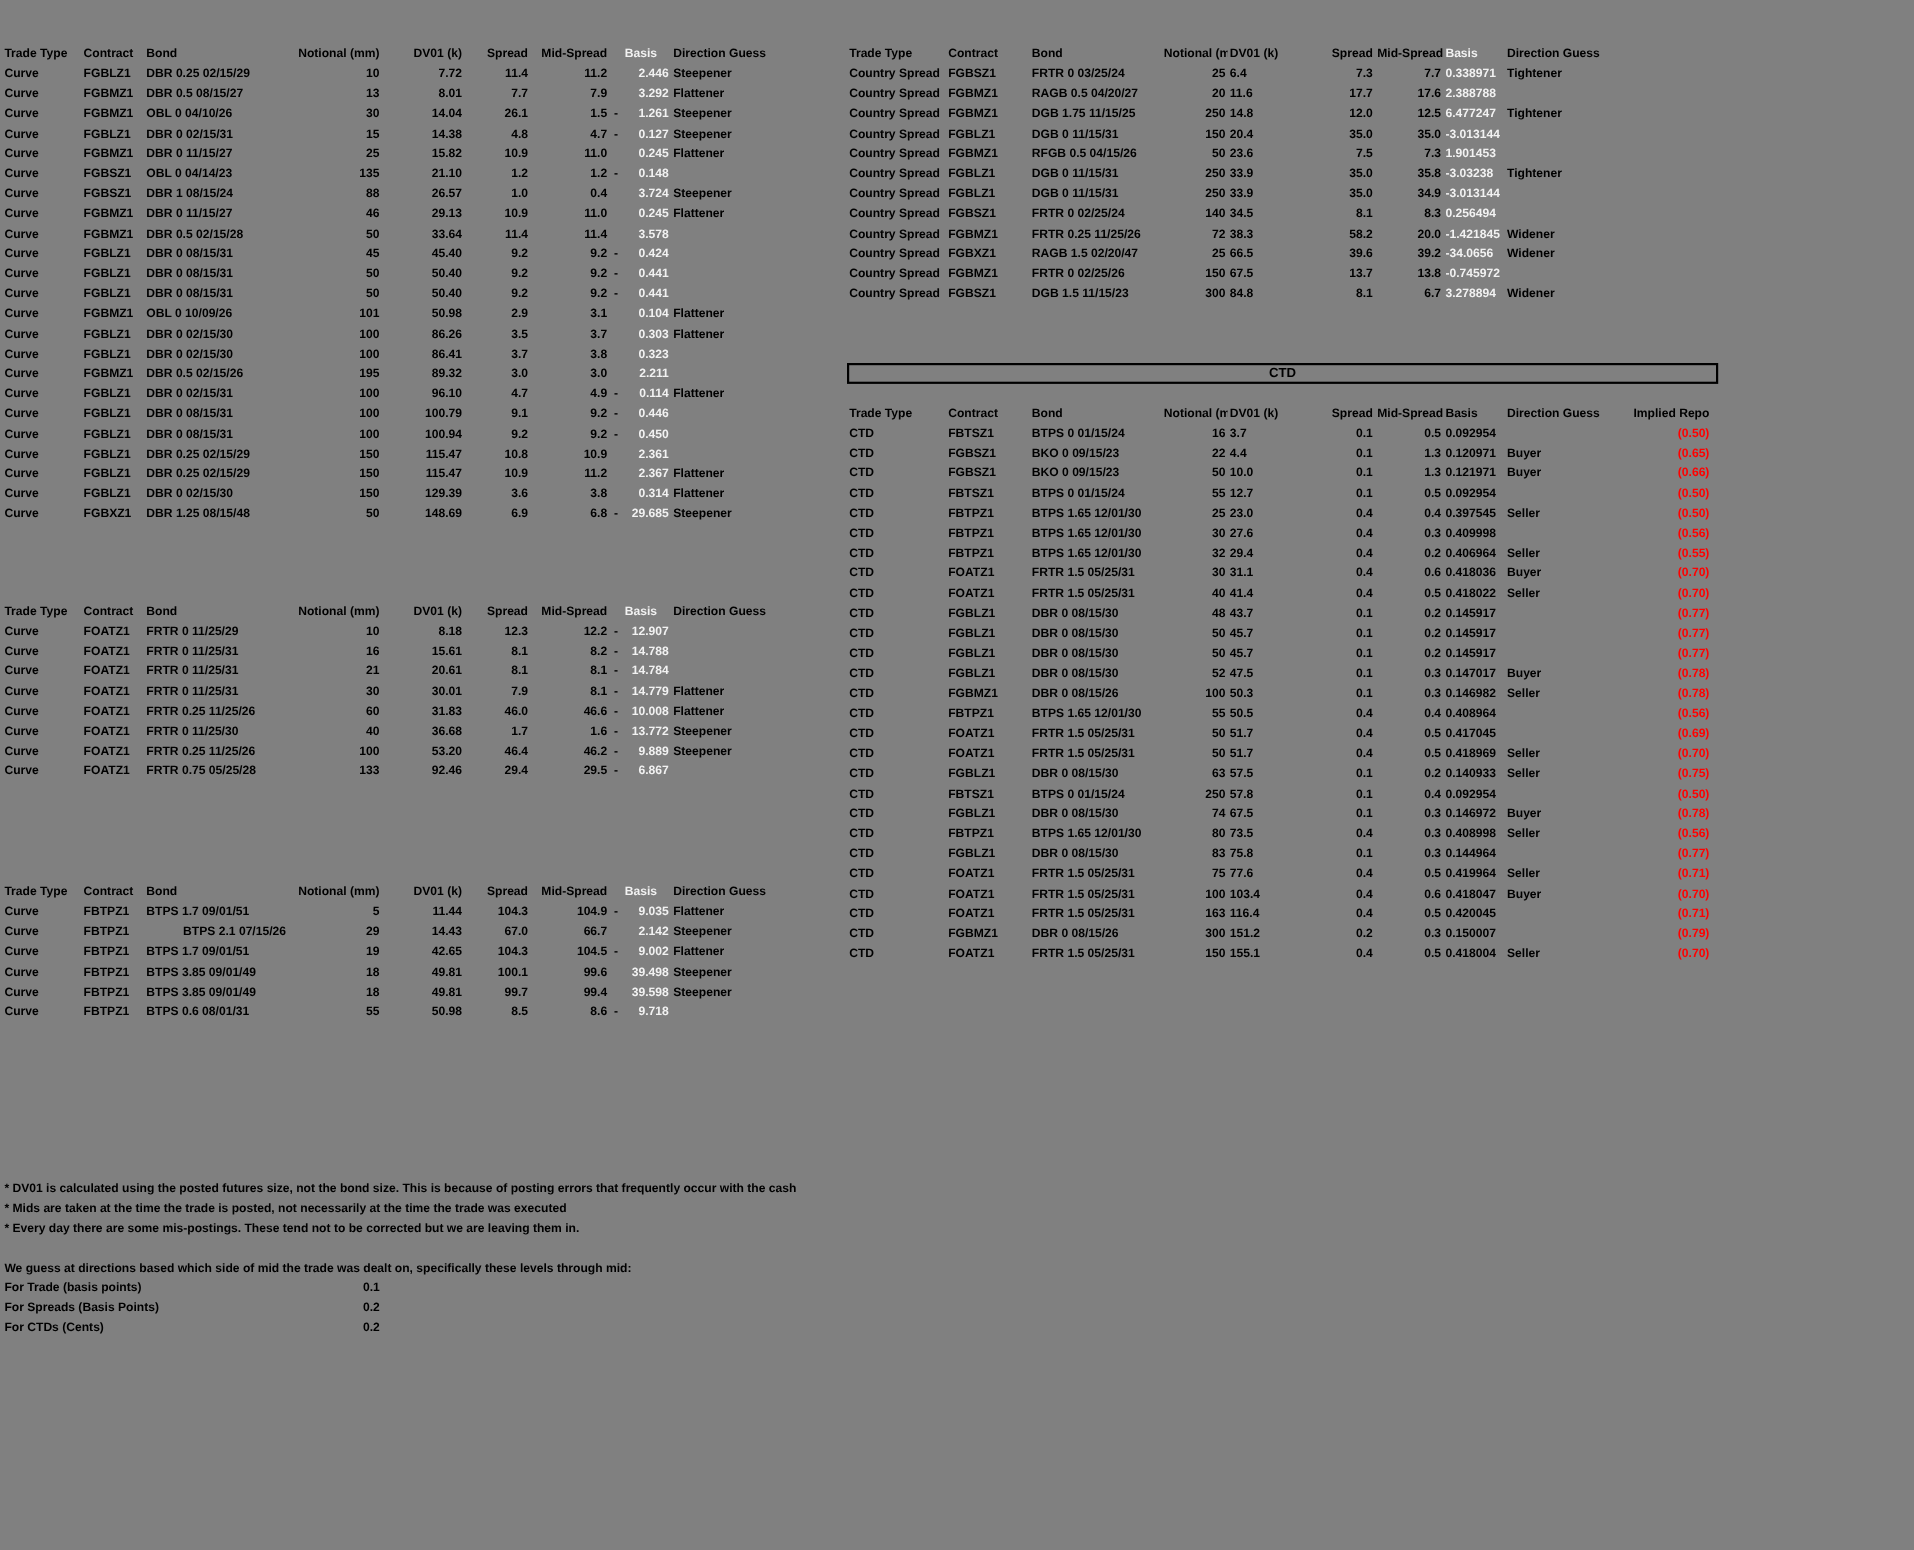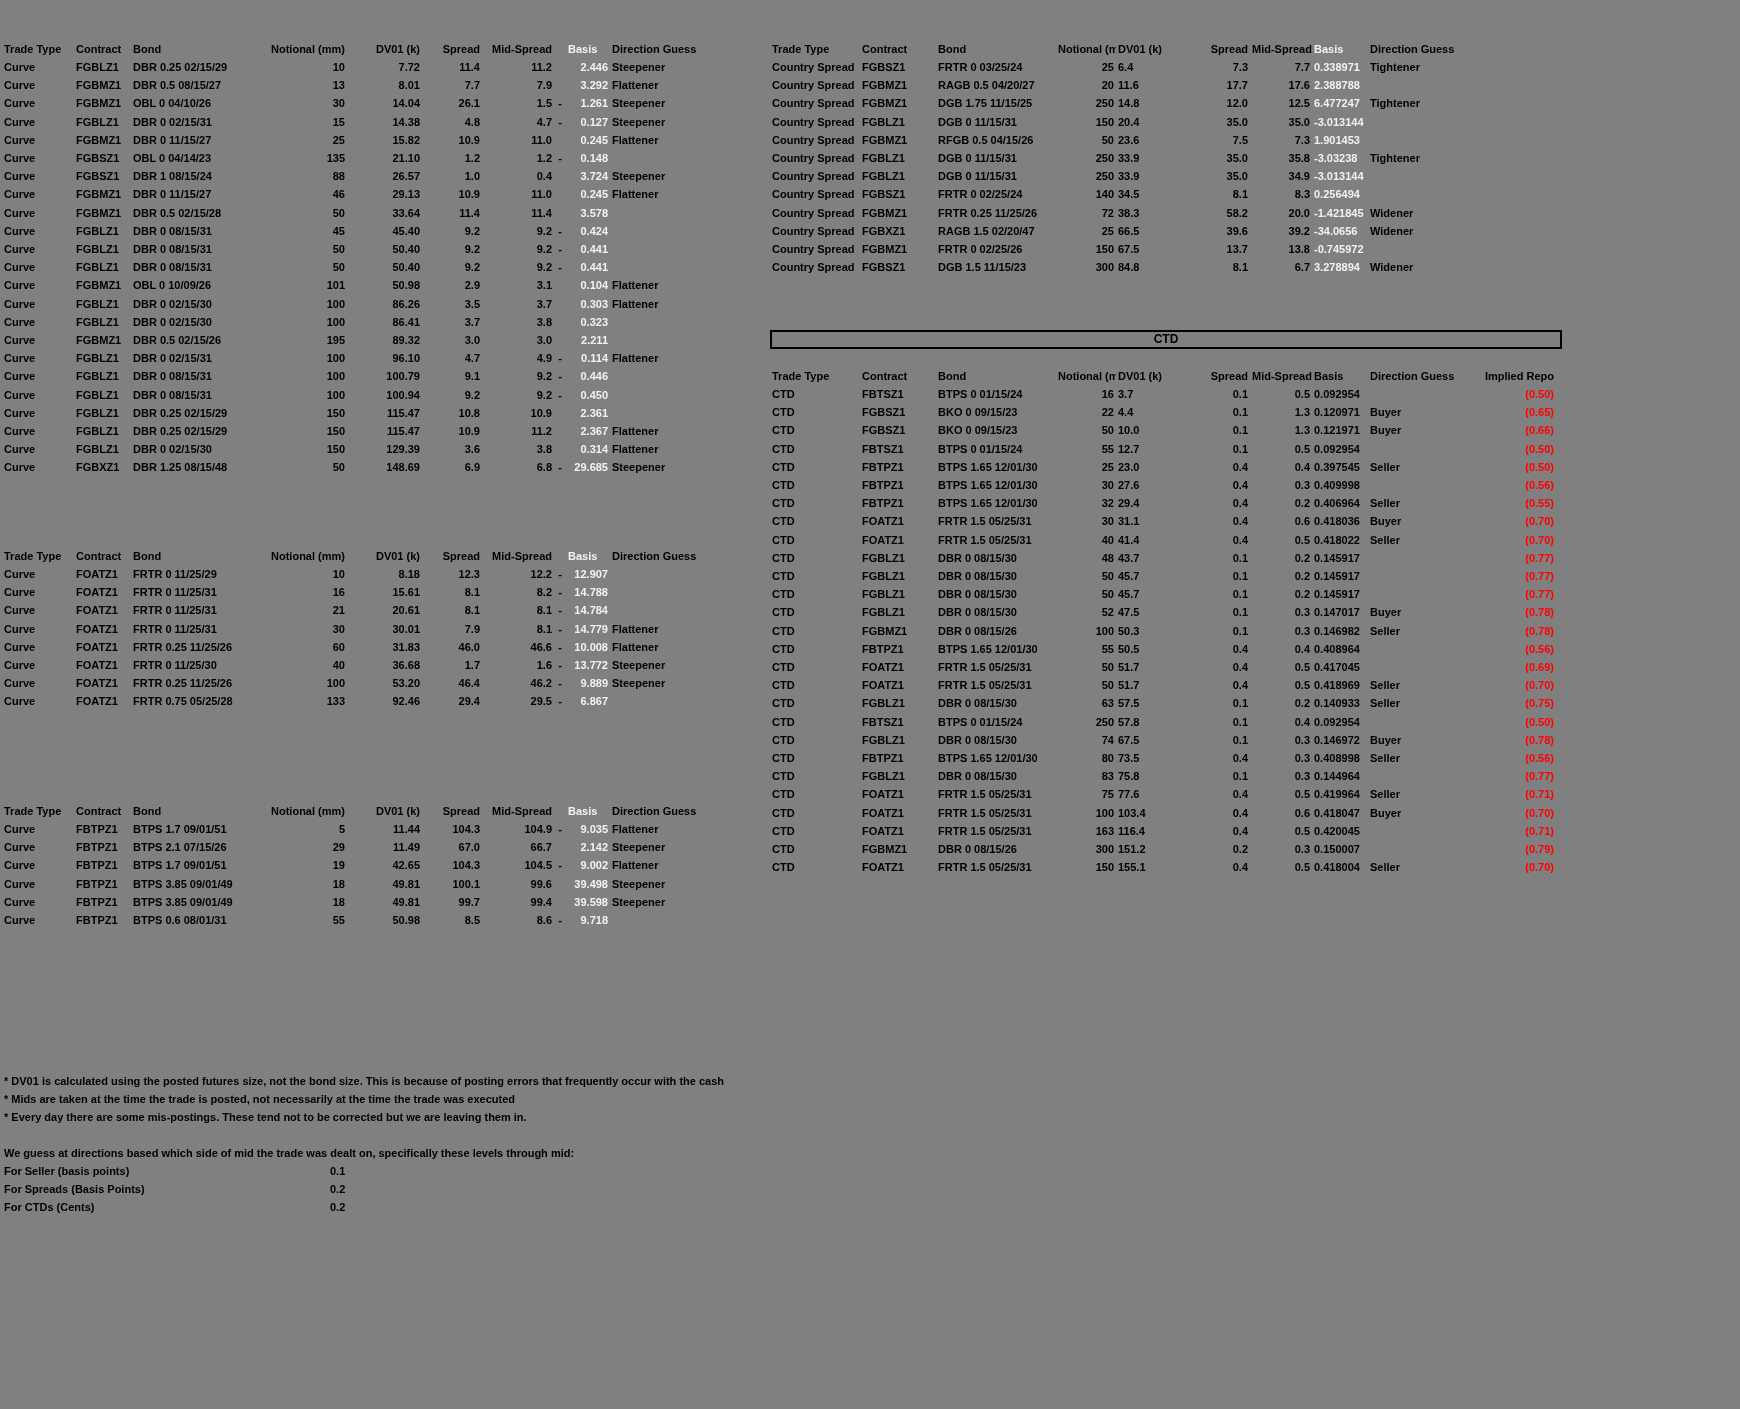--- a/index.html
+++ b/index.html
@@ -27,21 +27,21 @@
 <body>
 
 <div id="canvas">
 
   <div class="notes">
     <div class="nline" style="top:0">* DV01 is calculated using the posted futures size, not the bond size. This is because of posting errors that frequently occur with the cash</div>
     <div class="nline" style="top:18px">* Mids are taken at the time the trade is posted, not necessarily at the time the trade was executed</div>
     <div class="nline" style="top:36px">* Every day there are some mis-postings. These tend not to be corrected but we are leaving them in.</div>
     <div class="nline" style="top:72px">We guess at directions based which side of mid the trade was dealt on, specifically these levels through mid:</div>
     <div class="nline" style="top:90px">
-      <span class="lvl-label">For Seller (basis points)</span><span>0.1</span>
+      <span class="lvl-label">For Trade (basis points)</span><span>0.1</span>
     </div>
     <div class="nline" style="top:108px">
       <span class="lvl-label">For Spreads (Basis Points)</span><span>0.2</span>
     </div>
     <div class="nline" style="top:126px">
       <span class="lvl-label">For CTDs (Cents)</span><span>0.2</span>
     </div>
   </div>
 
     <div class="trow" style="left: 2px; top: 40px;">
@@ -460,23 +460,23 @@
       <div class="cell ar" style="width: 75px;">11.44</div>
       <div class="cell ar" style="width: 60px;">104.3</div>
       <div class="cell ar" style="width: 72px;">104.9</div>
       <div class="cell ac" style="width: 12px;">-</div>
       <div class="cell ar basis-white" style="width: 44px;">9.035</div>
       <div class="cell al" style="width: 100px;">Flattener</div>
     </div>
     <div class="trow" style="left: 2px; top: 838.2px;">
       <div class="cell al" style="width: 72px;">Curve</div>
       <div class="cell al" style="width: 57px;">FBTPZ1</div>
-      <div class="cell al" style="width: 131px;">BTPS 2.1 07/15/26</div>
+      <div class="cell al" style="width: 131px; text-align: right;">BTPS 2.1 07/15/26</div>
       <div class="cell ar" style="width: 85px;">29</div>
-      <div class="cell ar" style="width: 75px;">11.49</div>
+      <div class="cell ar" style="width: 75px;">14.43</div>
       <div class="cell ar" style="width: 60px;">67.0</div>
       <div class="cell ar" style="width: 72px;">66.7</div>
       <div class="cell ac" style="width: 12px;"></div>
       <div class="cell ar basis-white" style="width: 44px;">2.142</div>
       <div class="cell al" style="width: 100px;">Steepener</div>
     </div>
     <div class="trow" style="left: 2px; top: 856.4px;">
       <div class="cell al" style="width: 72px;">Curve</div>
       <div class="cell al" style="width: 57px;">FBTPZ1</div>
       <div class="cell al" style="width: 131px;">BTPS 1.7 09/01/51</div>

